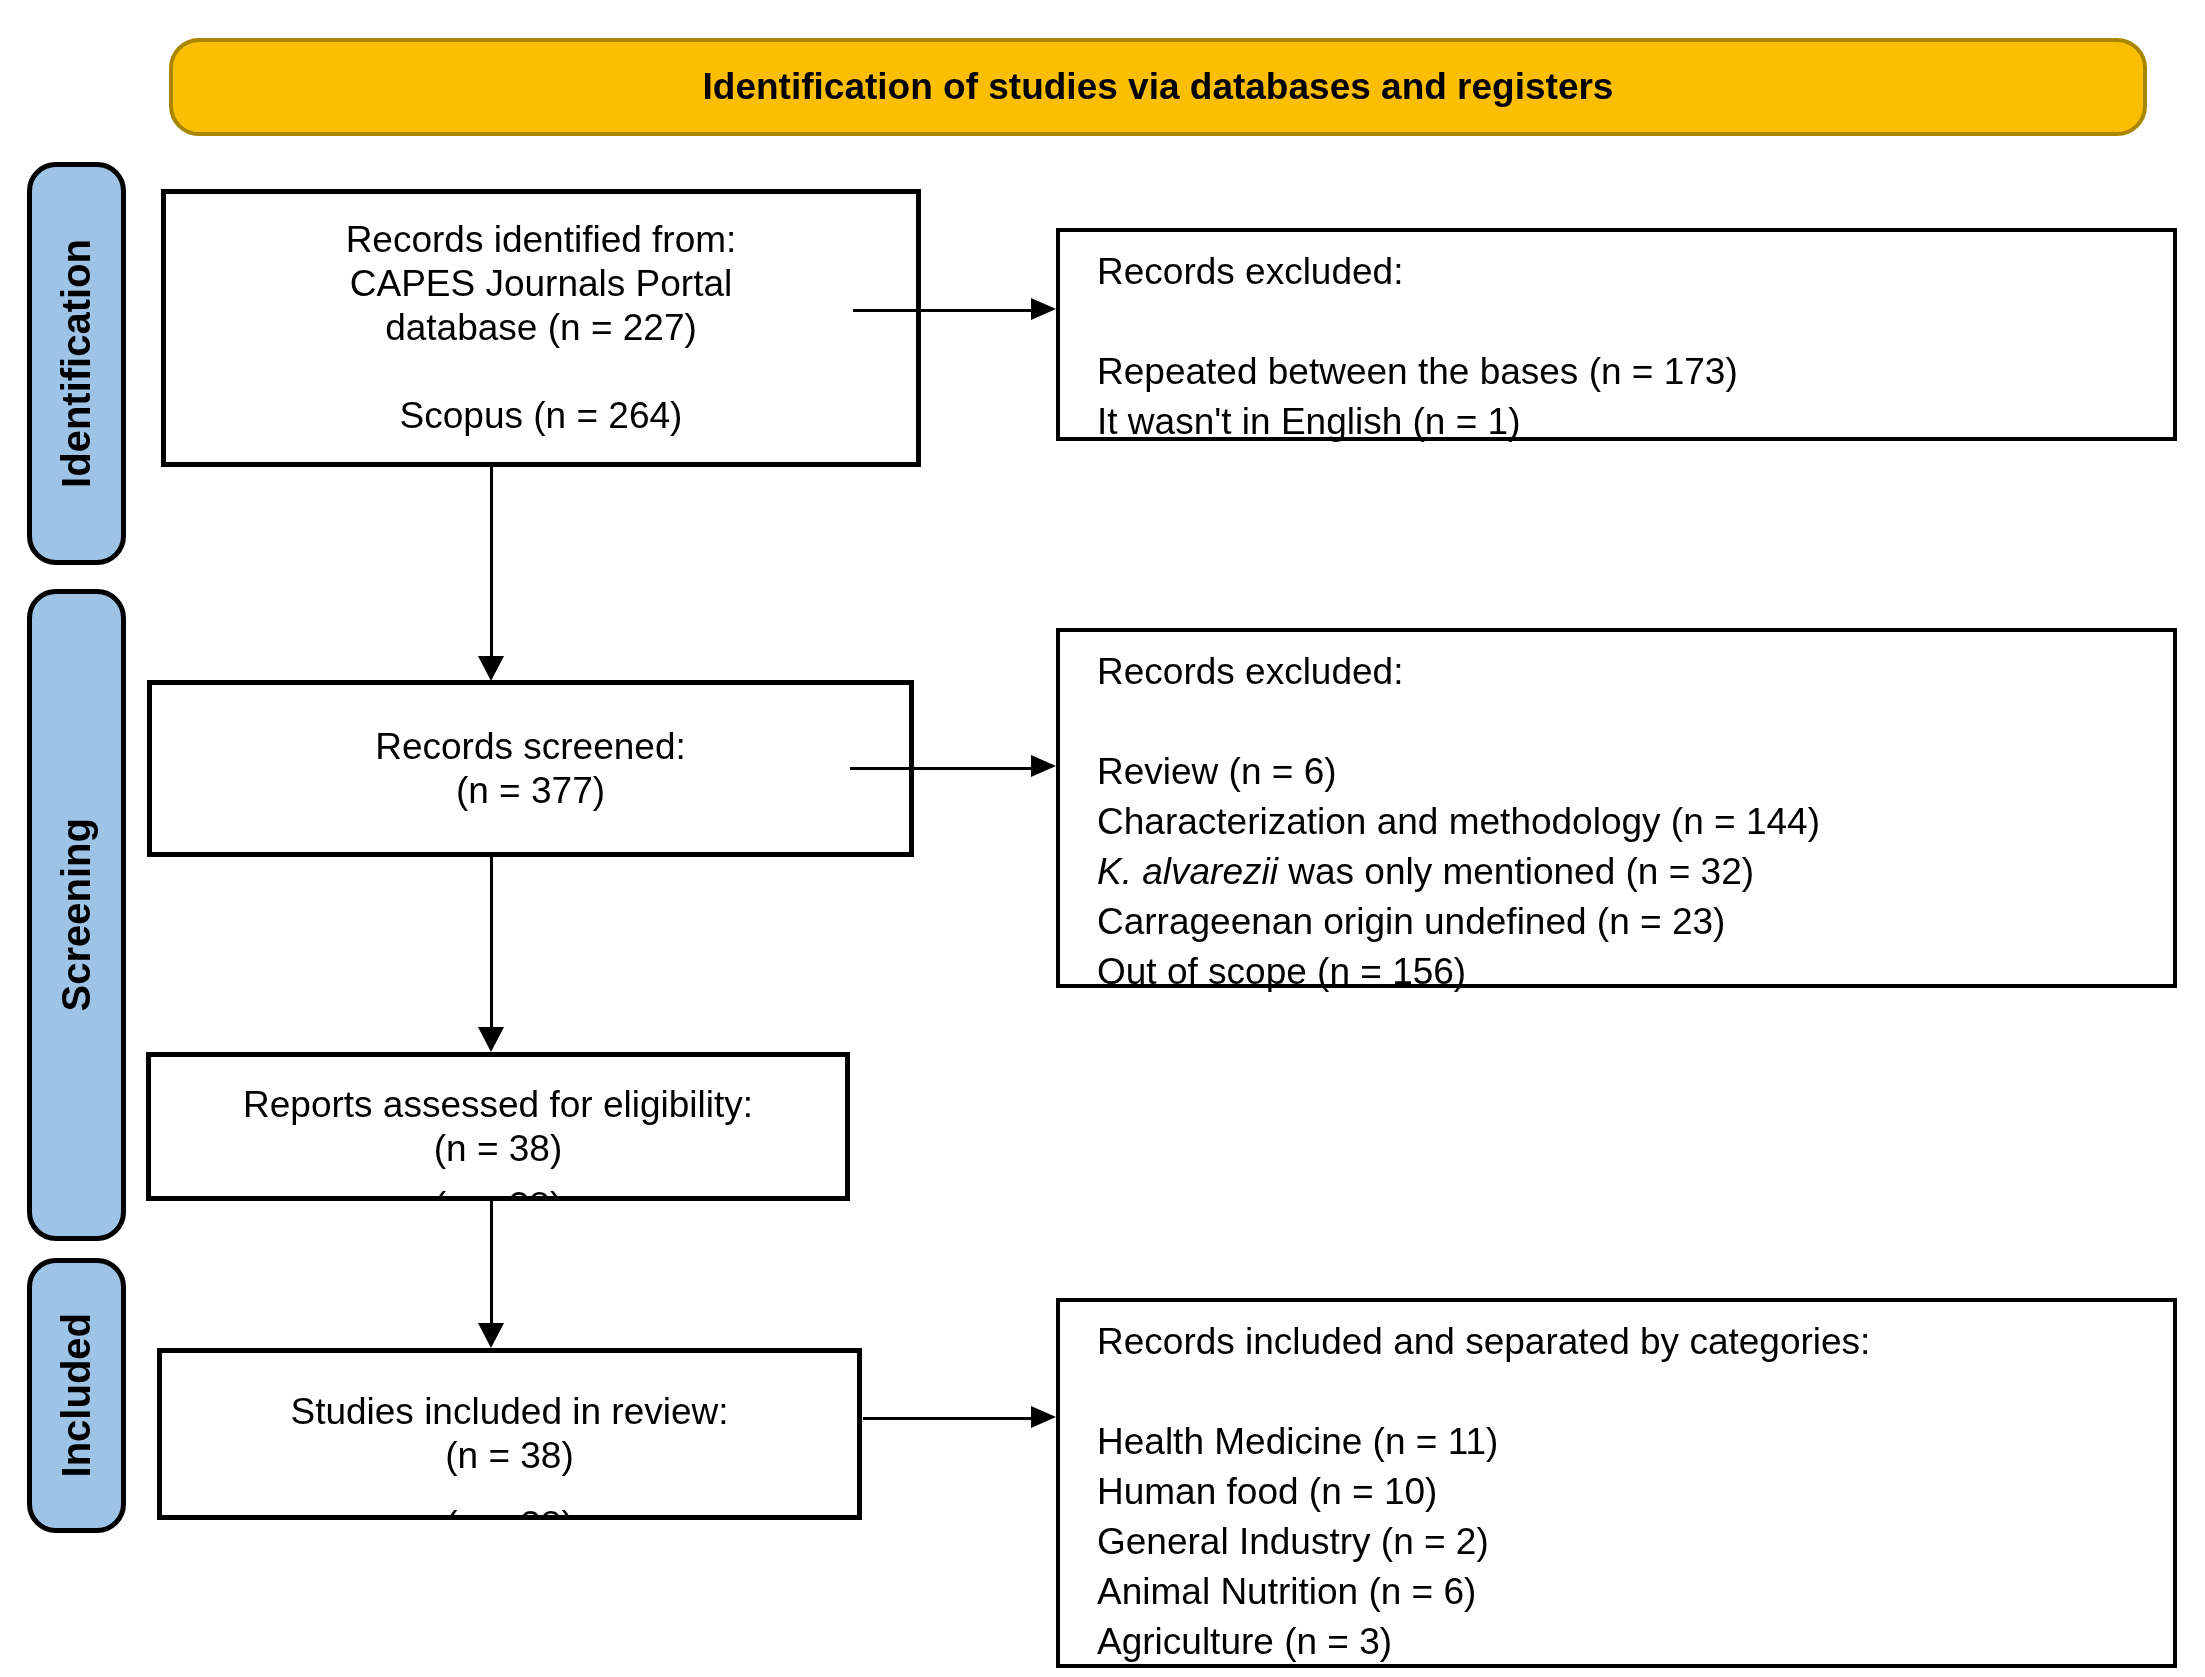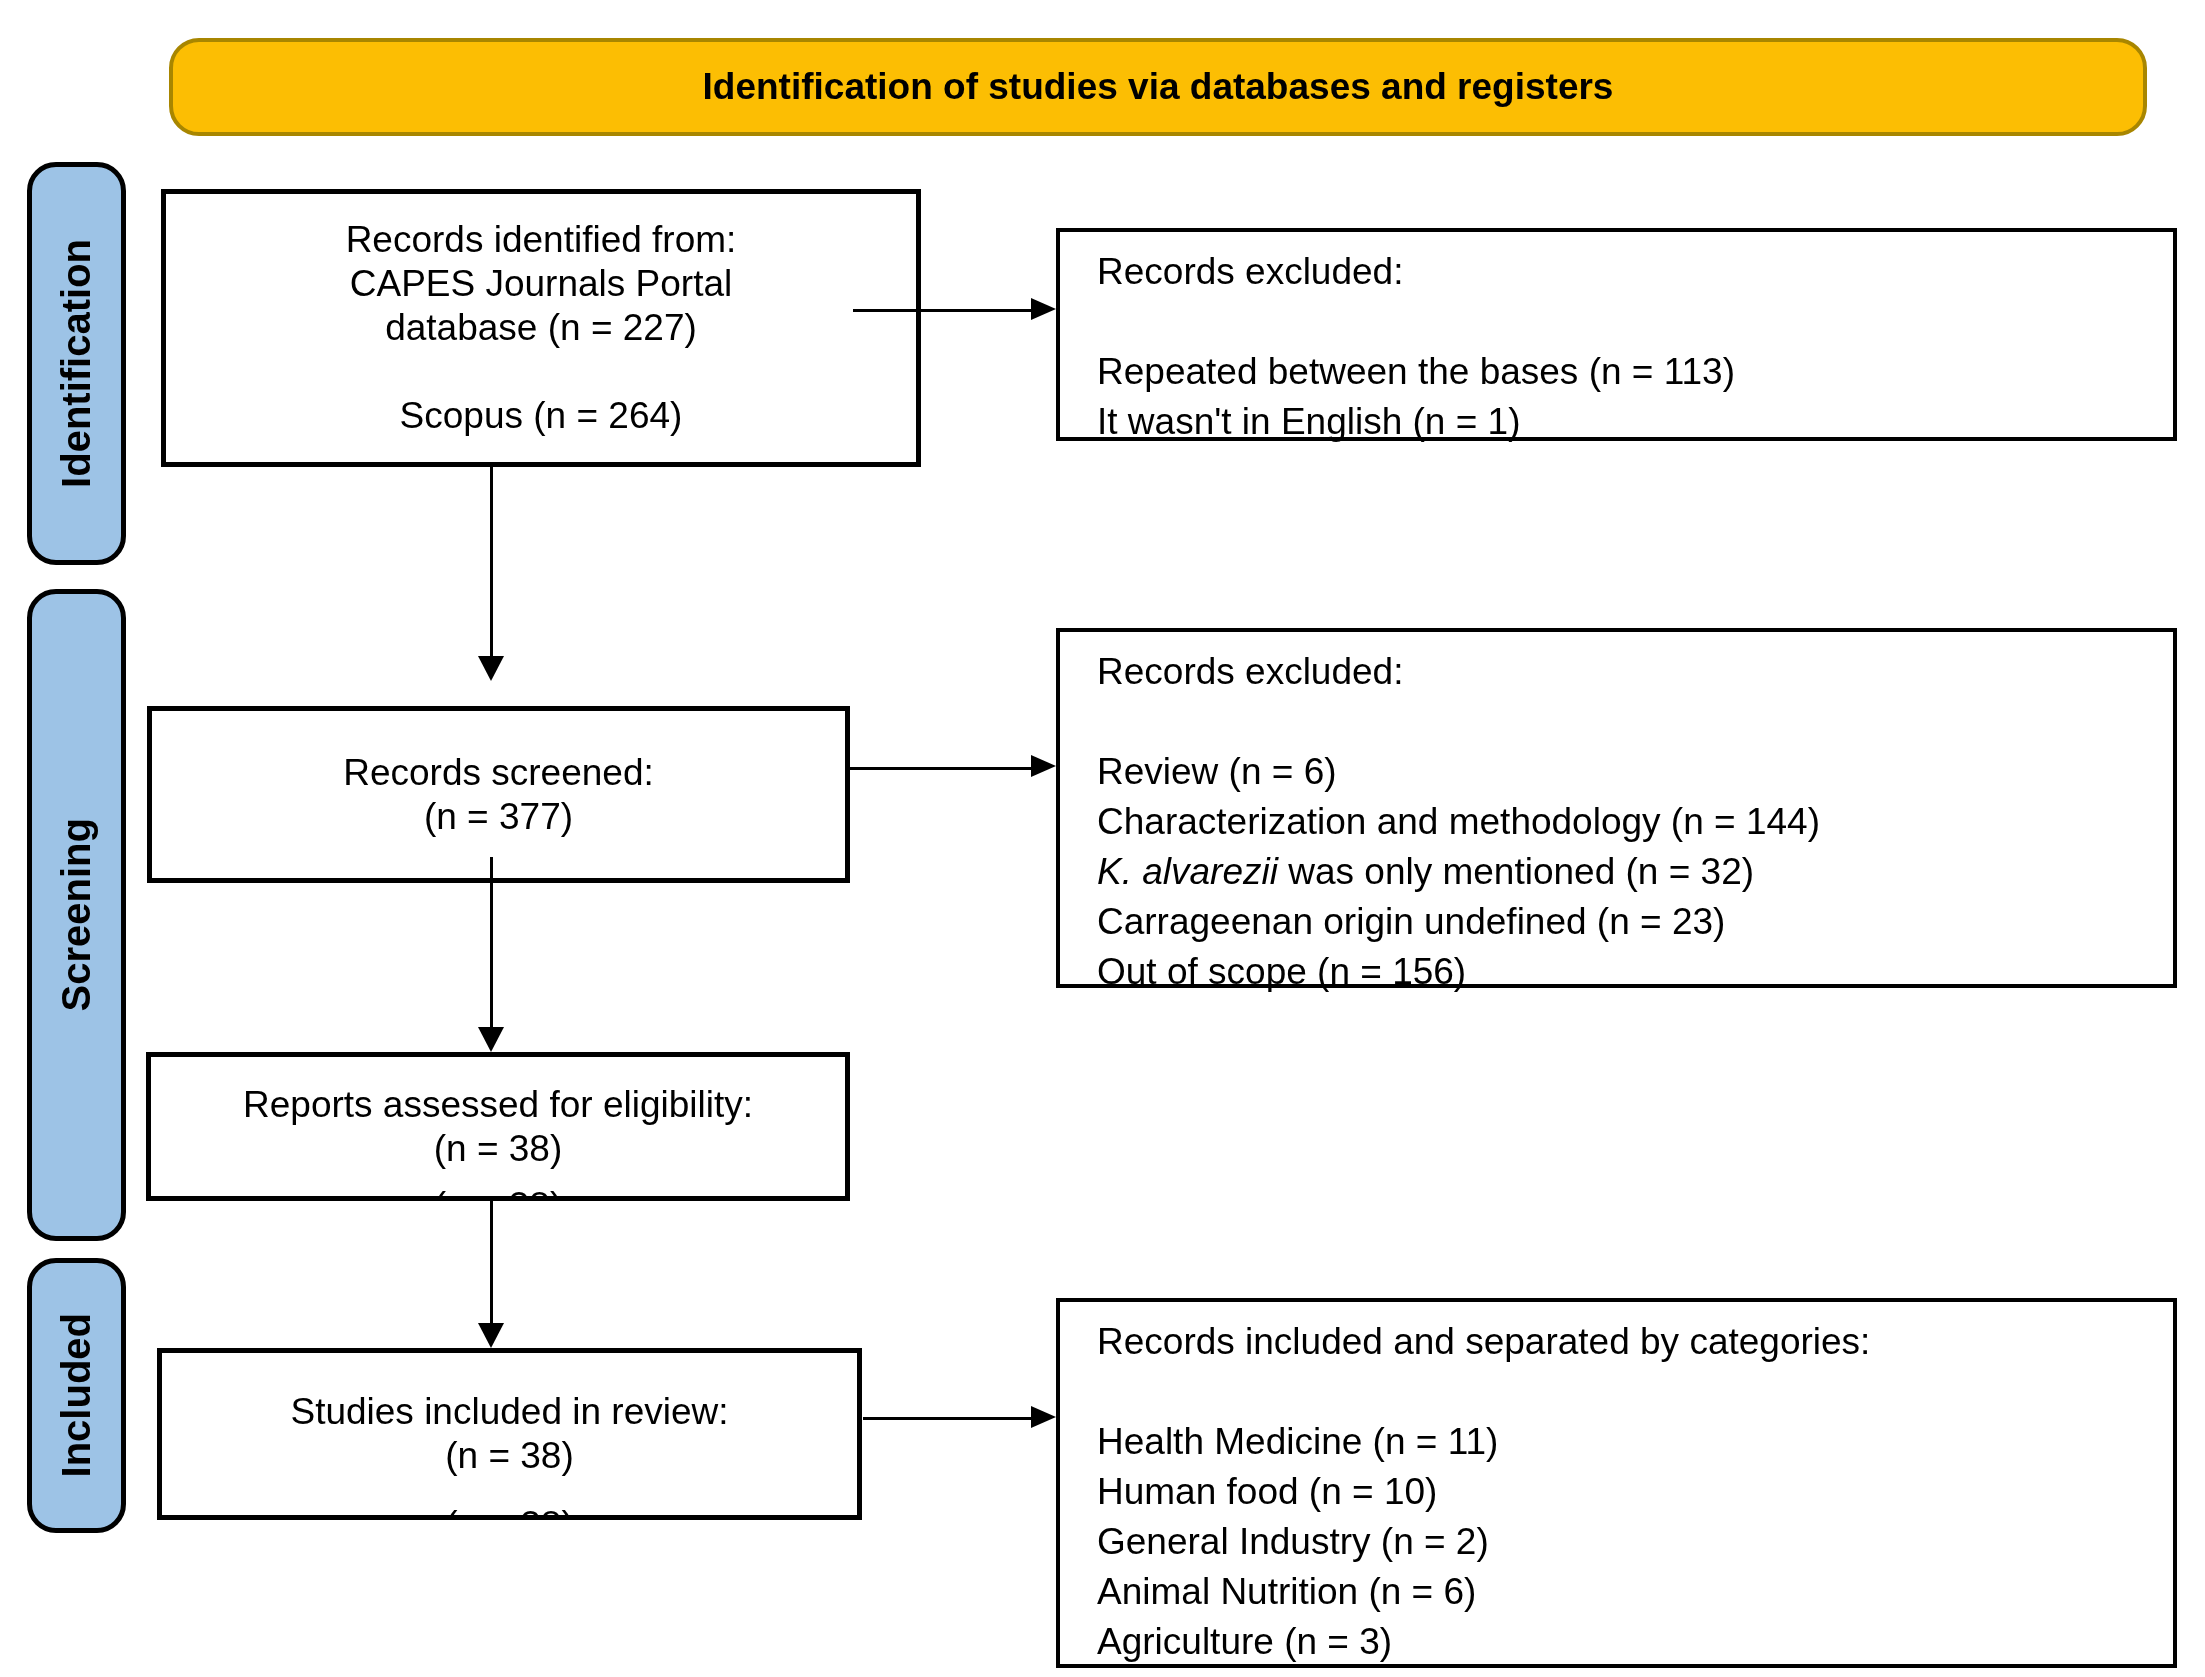--- a/index.html
+++ b/index.html
@@ -59,21 +59,21 @@
     font-size: 37px;
     line-height: 44px;
   }
   .fbox-center {
     display: flex; flex-direction: column;
     justify-content: center; align-items: center;
     text-align: center;
   }
   .fbox-center .line { min-height: 44px; width: 100%; }
   #box-identified { left: 161px; top: 189px;  width: 760px; height: 278px; }
-  #box-screened   { left: 147px; top: 706px; width: 703px; height: 177px; }
+  #box-screened   { left: 147px; top: 680px; width: 767px; height: 177px; }
   #box-assessed   { left: 146px; top: 1052px; width: 704px; height: 149px; }
   #box-included   { left: 157px; top: 1348px; width: 705px; height: 172px; }
 
   .fbox-list {
     border-width: 4.6px;
     padding: 14.6px 20px 0 37px;
     line-height: 50px;
     text-align: left;
   }
   .fbox-list .line { min-height: 50px; }
@@ -145,21 +145,21 @@
     <div class="line">CAPES Journals Portal</div>
     <div class="line">database (n = 227)</div>
     <div class="line"></div>
     <div class="line">Scopus (n = 264)</div>
   </div>
 
   <div class="fbox fbox-list" id="box-excluded-identification">
     <div class="line">Records excluded:</div>
     <div class="line"></div>
     <div>
-        <div class="line">Repeated between the bases (n = 113)</div>
+        <div class="line">Repeated between the bases (n = 173)</div>
         <div class="line">It wasn't in English (n = 1)</div>
       </div>
   </div>
 
   <div class="fbox fbox-center" id="box-screened">
     <div class="line">Records screened:</div>
     <div class="line">(n = 377)</div>
   </div>
 
   <div class="fbox fbox-list" id="box-excluded-screening">

